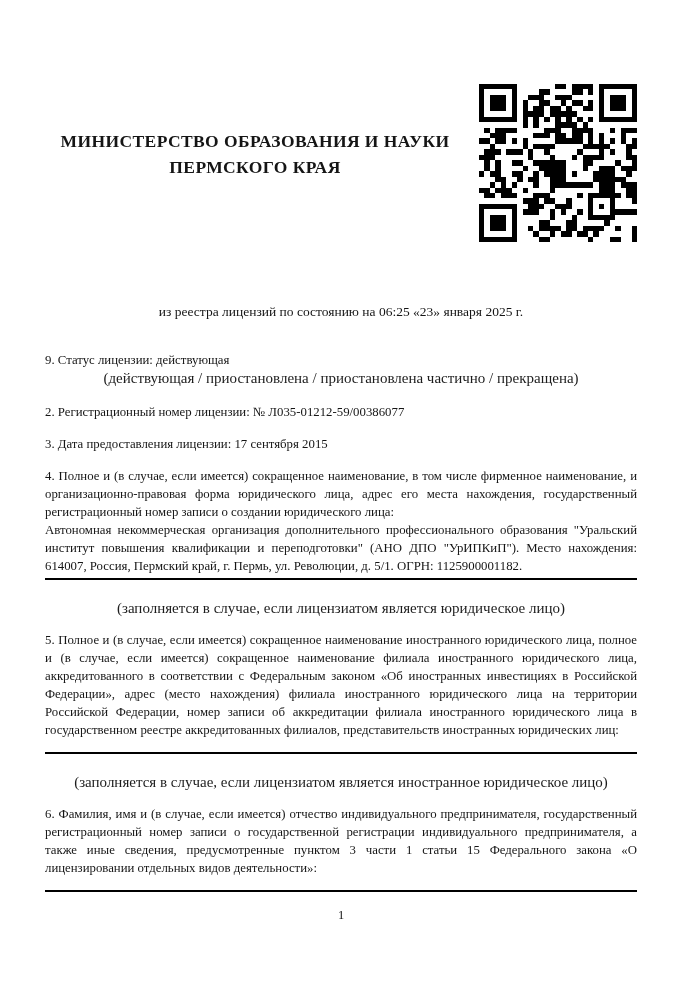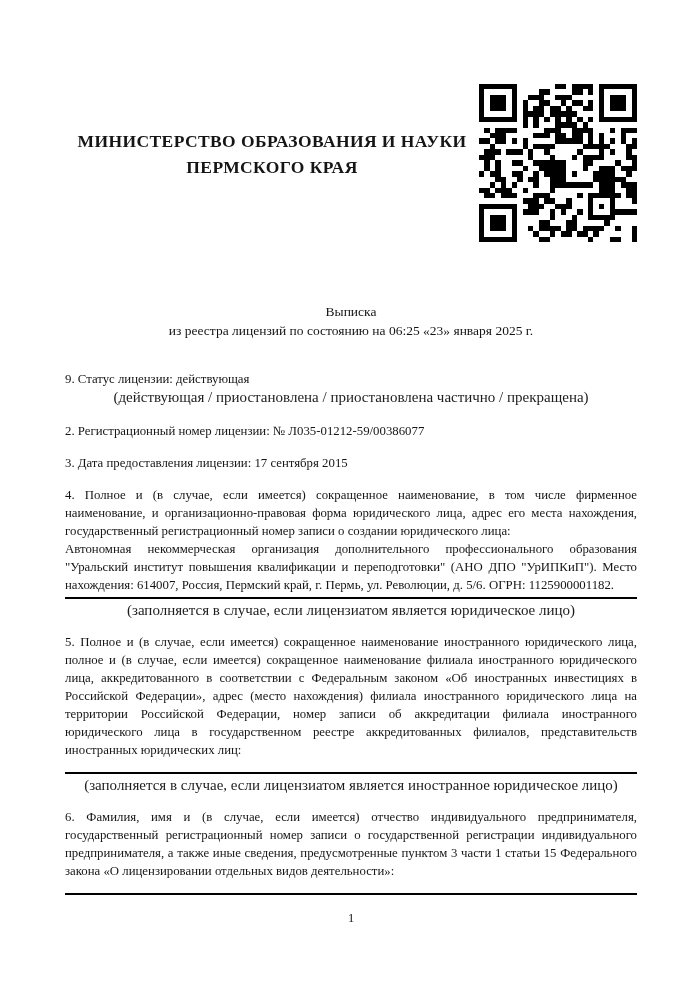--- a/index.html
+++ b/index.html
@@ -2,21 +2,21 @@
 <html><head>
 <meta charset="utf-8">
 <style>
   * { margin:0; padding:0; box-sizing:border-box; }
   html,body { background:#e9e9e9; }
   body { font-family:"Liberation Serif", serif; color:#151515; }
   .page {
     position:relative; width:700px; height:990px; margin:0 auto;
     background:#ffffff; overflow:hidden;
   }
-  .content { padding:84px 63px 0 65px; }
+  .content { padding:84px 63px 0 45px; }
 
   
   .header { display:flex; align-items:flex-start; }
   .header-left { width:420px; text-align:center; padding-top:44px; }
   .org-name { font-size:17.5px; font-weight:bold; line-height:26px; letter-spacing:.4px; }
   .org-caption { font-size:9.5px; margin-top:4px; color:#222; }
   .qr-wrap { margin-left:auto; width:158px; height:158px; }
   .qr-wrap svg { width:158px; height:158px; display:block; }
 
   
@@ -25,21 +25,21 @@
   
   .items { margin-top:30px; }
   .body-text { font-size:12.8px; line-height:18px; }
   .justify { text-align:justify; }
   .caption { font-size:15px; text-align:center; color:#1c1c1c; }
   .item-single { margin-bottom:14px; }
   .item-1 { margin-bottom:16px; }
   .item-1 .caption { margin-top:1px; }
   .item-4 { margin-top:0; }
   .rule { border-top:2px solid #000; margin-top:3px; }
-  .rule-caption { margin-top:3px; }
+  .rule-caption { margin-top:20px; }
   .spacer { height:10px; }
   .item-5, .item-6 { margin-top:14px; }
   .item-7 { margin-top:22px; }
   .page-number { text-align:center; font-size:12.5px; margin-top:16px; }
 </style>
 </head>
 <body>
 
 <div class="page">
   <div class="content">
@@ -460,42 +460,41 @@
             <rect x="12" y="28" width="1" height="1"></rect>
             <rect x="20" y="28" width="1" height="1"></rect>
             <rect x="24" y="28" width="1" height="1"></rect>
             <rect x="25" y="28" width="1" height="1"></rect>
             <rect x="28" y="28" width="1" height="1"></rect>
           </svg>
       </div>
     </div>
 
     <div class="doc-title">
-      <div>Выписка</div>
       <div>из реестра лицензий по состоянию на 06:25 «23» января 2025 г.</div>
     </div>
 
     <div class="items">
 
       <div class="item-1">
         <p class="body-text">9. Статус лицензии: действующая</p>
         <div class="caption">(действующая / приостановлена / приостановлена частично / прекращена)</div>
       </div>
 
       <div class="item-single">
         <p class="body-text">2. Регистрационный номер лицензии: № Л035-01212-59/00386077</p>
       </div>
 
       <div class="item-single">
         <p class="body-text">3. Дата предоставления лицензии: 17 сентября 2015</p>
       </div>
 
       <div class="item-4">
         <p class="body-text justify">4. Полное и (в случае, если имеется) сокращенное наименование, в том числе фирменное наименование, и организационно-правовая форма юридического лица, адрес его места нахождения, государственный регистрационный номер записи о создании юридического лица:</p>
-        <p class="body-text justify">Автономная некоммерческая организация дополнительного профессионального образования "Уральский институт повышения квалификации и переподготовки" (АНО ДПО "УрИПКиП"). Место нахождения: 614007, Россия, Пермский край, г. Пермь, ул. Революции, д. 5/6. ОГРН: 1125900001182.</p>
+        <p class="body-text justify">Автономная некоммерческая организация дополнительного профессионального образования "Уральский институт повышения квалификации и переподготовки" (АНО ДПО "УрИПКиП"). Место нахождения: 614007, Россия, Пермский край, г. Пермь, ул. Революции, д. 5/1. ОГРН: 1125900001182.</p>
         <div class="rule"></div>
         <div class="caption rule-caption">(заполняется в случае, если лицензиатом является юридическое лицо)</div>
       </div>
 
       <div class="item-5">
         <p class="body-text justify">5. Полное и (в случае, если имеется) сокращенное наименование иностранного юридического лица, полное и (в случае, если имеется) сокращенное наименование филиала иностранного юридического лица, аккредитованного в соответствии с Федеральным законом «Об иностранных инвестициях в Российской Федерации», адрес (место нахождения) филиала иностранного юридического лица на территории Российской Федерации, номер записи об аккредитации филиала иностранного юридического лица в государственном реестре аккредитованных филиалов, представительств иностранных юридических лиц:</p>
         <div class="spacer"></div>
         <div class="rule"></div>
         <div class="caption rule-caption">(заполняется в случае, если лицензиатом является иностранное юридическое лицо)</div>
       </div>

